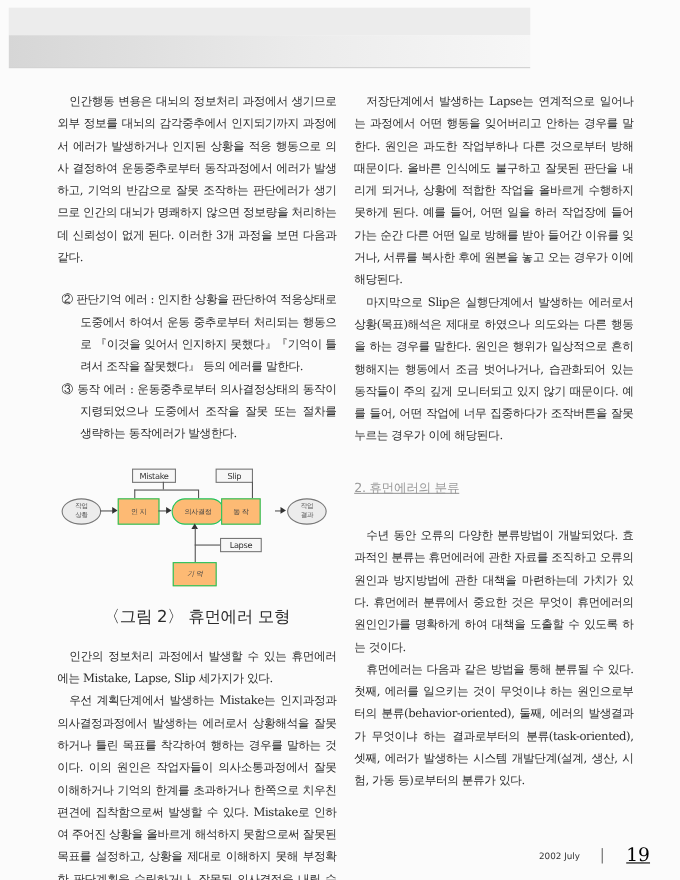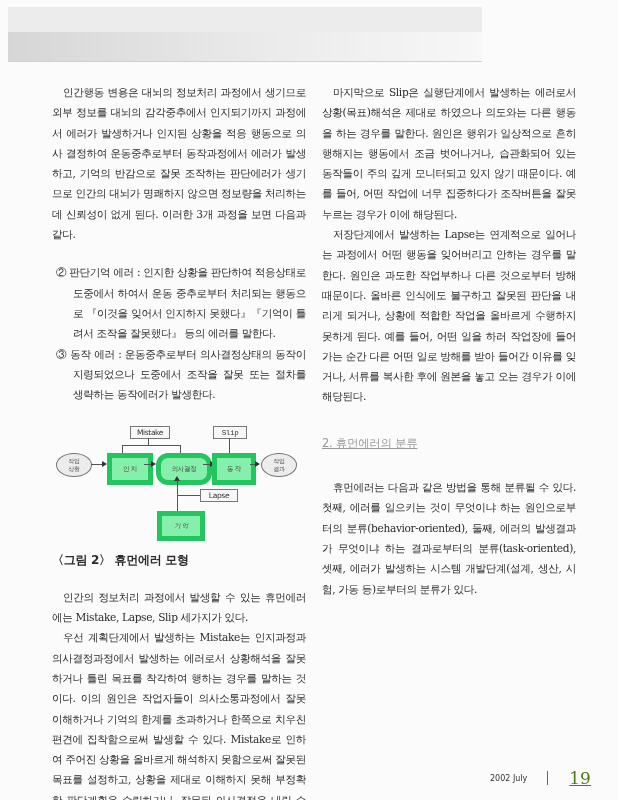--- a/index.html
+++ b/index.html
@@ -11,78 +11,78 @@
   .band-line { position:absolute; left:8px; top:61px; width:474px; height:1px; background:#cfcfcf; }
   .col { position:absolute; top:82px; width:254px; font-size:10.6px; line-height:20.3px;
          letter-spacing:-0.35px; text-align:justify; }
   .col-left { left:52px; }
   .col-right { left:322px; }
   p { margin:0; text-indent:11px; }
   p.noindent { text-indent:0; }
   .list { margin:18px 0 0 4px; }
   .li { padding-left:17px; text-indent:-17px; }
   .figure { position:relative; height:128px; margin:14px 0 0 -8px; width:266px; }
-  .fig-cap { text-align:left; font-family:"DejaVu Sans", sans-serif; font-weight:bold;
-             font-size:12px; margin-top:4px; letter-spacing:-0.3px; }
-  .box { position:absolute; border:5px solid #22c55e; background:#86efac; font-family:"DejaVu Sans",sans-serif;
+  .fig-cap { text-align:center; font-family:"DejaVu Sans", sans-serif; font-weight:normal;
+             font-size:15px; margin-top:4px; letter-spacing:-0.3px; }
+  .box { position:absolute; border:1px solid #22c55e; background:#fdba74; font-family:"DejaVu Sans",sans-serif;
          font-size:6.5px; color:#444; display:flex; align-items:center; justify-content:center; }
   .oval { position:absolute; border:1px solid #777; border-radius:50%; background:#ececec;
           font-family:"DejaVu Sans",sans-serif; font-size:6px; color:#555; display:flex; align-items:center;
           justify-content:center; text-align:center; line-height:8px; }
   .label-box { position:absolute; border:1px solid #777; background:#f7f7f7; font-family:"DejaVu Sans",sans-serif;
                font-size:7.5px; color:#333; display:flex; align-items:center; justify-content:center; }
   .line { position:absolute; background:#555; }
   .arrow { position:absolute; width:0; height:0; border-top:3px solid transparent; border-bottom:3px solid transparent;
            border-left:5px solid #333; }
   .arrow-up { position:absolute; width:0; height:0; border-left:3px solid transparent; border-right:3px solid transparent;
               border-bottom:5px solid #333; }
   .section-heading { font-family:"DejaVu Sans", sans-serif; color:#9a9a9a; font-size:11.5px; margin:26px 0 24px 0;
                      letter-spacing:-0.3px;text-decoration:underline; }
   .footer { position:absolute; top:768px; left:490px; font-family:"DejaVu Sans", sans-serif; font-size:8px; color:#333; display:flex; align-items:center;gap:12px; }
   .footer .sep { display:inline-block; width:1px; height:14px; background:#666; margin:0 9px 0 8px; }
-  .footer .page { font-family:"DejaVu Serif", serif; font-size:17px; color:#4d7c0f;text-decoration:underline; }
+  .footer .page { font-family:"DejaVu Serif", serif; font-size:17px; color:#000000;text-decoration:underline; }
 </style>
 </head>
 <body>
 
 <div class="band-top"></div>
 <div class="band-bot"></div>
 <div class="band-line"></div>
 
 <div class="col col-left">
   <p>인간행동 변용은 대뇌의 정보처리 과정에서 생기므로 외부 정보를 대뇌의 감각중추에서 인지되기까지 과정에서 에러가 발생하거나 인지된 상황을 적응 행동으로 의사 결정하여 운동중추로부터 동작과정에서 에러가 발생하고, 기억의 반감으로 잘못 조작하는 판단에러가 생기므로 인간의 대뇌가 명쾌하지 않으면 정보량을 처리하는데 신뢰성이 없게 된다. 이러한 3개 과정을 보면 다음과 같다.</p>
   <div class="list">
     <div class="li">② 판단기억 에러 : 인지한 상황을 판단하여 적응상태로 도중에서 하여서 운동 중추로부터 처리되는 행동으로 『이것을 잊어서 인지하지 못했다』『기억이 틀려서 조작을 잘못했다』 등의 에러를 말한다.</div>
     <div class="li">③ 동작 에러 : 운동중추로부터 의사결정상태의 동작이 지령되었으나 도중에서 조작을 잘못 또는 절차를 생략하는 동작에러가 발생한다.</div>
   </div>
 
   <div class="figure">
 
-    <div class="label-box" style="left:86px;top:8px;width:38px;height:11px;">Mistake</div>
-    <div class="label-box" style="left:169px;top:8px;width:32px;height:11px;font-family:Liberation Mono, monospace;">Slip</div>
+    <div class="label-box" style="left:76px;top:8px;width:38px;height:11px;">Mistake</div>
+    <div class="label-box" style="left:152px;top:8px;width:32px;height:11px;">Slip</div>
 
     <div class="line" style="left:104px;top:20px;width:1px;height:7px;"></div>
     <div class="line" style="left:78px;top:27px;width:58px;height:1px;"></div>
     <div class="line" style="left:78px;top:27px;width:1px;height:8px;"></div>
     <div class="line" style="left:136px;top:27px;width:1px;height:8px;"></div>
     <div class="line" style="left:185px;top:20px;width:1px;height:15px;"></div>
 
     <div class="oval" style="left:12px;top:35px;width:34px;height:22px;">
         <span style="white-space:pre-line">작업
 상황</span>
       </div>
     <div class="line" style="left:47px;top:46px;width:13px;height:1px;"></div>
     <div class="arrow" style="left:58px;top:43px;"></div>
     <div class="box" style="left:63px;top:35px;width:36px;height:22px;">인 지</div>
     <div class="line" style="left:100px;top:46px;width:9px;height:1px;"></div>
     <div class="arrow" style="left:107px;top:43px;"></div>
     <div class="box" style="left:112px;top:35px;width:46px;height:22px;border-radius:12px;">의사결정</div>
     <div class="line" style="left:159px;top:46px;width:9px;height:1px;"></div>
     <div class="arrow" style="left:166px;top:43px;"></div>
-    <div class="box" style="left:168px;top:35px;width:34px;height:22px;">동 작</div>
+    <div class="box" style="left:157px;top:35px;width:34px;height:22px;">동 작</div>
     <div class="line" style="left:206px;top:46px;width:7px;height:1px;"></div>
     <div class="arrow" style="left:211px;top:43px;"></div>
     <div class="oval" style="left:217px;top:35px;width:34px;height:22px;">
         <span style="white-space:pre-line">작업
 결과</span>
       </div>
 
     <div class="arrow-up" style="left:130px;top:58px;"></div>
     <div class="line" style="left:133px;top:62px;width:1px;height:31px;"></div>
     <div class="line" style="left:133px;top:77px;width:23px;height:1px;"></div>
@@ -90,23 +90,24 @@
     <div class="box" style="left:113px;top:93px;width:38px;height:20px;font-style:italic;">기 억</div>
   </div>
   <div class="fig-cap">〈그림 2〉 휴먼에러 모형</div>
 
   <div style="height:16px"></div>
   <p>인간의 정보처리 과정에서 발생할 수 있는 휴먼에러에는 Mistake, Lapse, Slip 세가지가 있다.</p>
   <p>우선 계획단계에서 발생하는 Mistake는 인지과정과 의사결정과정에서 발생하는 에러로서 상황해석을 잘못하거나 틀린 목표를 착각하여 행하는 경우를 말하는 것이다. 이의 원인은 작업자들이 의사소통과정에서 잘못 이해하거나 기억의 한계를 초과하거나 한쪽으로 치우친 편견에 집착함으로써 발생할 수 있다. Mistake로 인하여 주어진 상황을 올바르게 해석하지 못함으로써 잘못된 목표를 설정하고, 상황을 제대로 이해하지 못해 부정확한 판단계획을 수립하거나, 잘못된 의사결정을 내릴 수 있</p>
 </div>
 
 <div class="col col-right">
+  <p>저장단계에서 발생하는 Lapse는 연계적으로 일어나는 과정에서 어떤 행동을 잊어버리고 안하는 경우를 말한다. 원인은 과도한 작업부하나 다른 것으로부터 방해 때문이다. 올바른 인식에도 불구하고 잘못된 판단을 내리게 되거나, 상황에 적합한 작업을 올바르게 수행하지 못하게 된다. 예를 들어, 어떤 일을 하러 작업장에 들어가는 순간 다른 어떤 일로 방해를 받아 들어간 이유를 잊거나, 서류를 복사한 후에 원본을 놓고 오는 경우가 이에 해당된다.</p>
   <p>마지막으로 Slip은 실행단계에서 발생하는 에러로서 상황(목표)해석은 제대로 하였으나 의도와는 다른 행동을 하는 경우를 말한다. 원인은 행위가 일상적으로 흔히 행해지는 행동에서 조금 벗어나거나, 습관화되어 있는 동작들이 주의 깊게 모니터되고 있지 않기 때문이다. 예를 들어, 어떤 작업에 너무 집중하다가 조작버튼을 잘못 누르는 경우가 이에 해당된다.</p>
-  <p>저장단계에서 발생하는 Lapse는 연계적으로 일어나는 과정에서 어떤 행동을 잊어버리고 안하는 경우를 말한다. 원인은 과도한 작업부하나 다른 것으로부터 방해 때문이다. 올바른 인식에도 불구하고 잘못된 판단을 내리게 되거나, 상황에 적합한 작업을 올바르게 수행하지 못하게 된다. 예를 들어, 어떤 일을 하러 작업장에 들어가는 순간 다른 어떤 일로 방해를 받아 들어간 이유를 잊거나, 서류를 복사한 후에 원본을 놓고 오는 경우가 이에 해당된다.</p>
   <div class="section-heading">2. 휴먼에러의 분류</div>
+  <p>수년 동안 오류의 다양한 분류방법이 개발되었다. 효과적인 분류는 휴먼에러에 관한 자료를 조직하고 오류의 원인과 방지방법에 관한 대책을 마련하는데 가치가 있다. 휴먼에러 분류에서 중요한 것은 무엇이 휴먼에러의 원인인가를 명확하게 하여 대책을 도출할 수 있도록 하는 것이다.</p>
   <p>휴먼에러는 다음과 같은 방법을 통해 분류될 수 있다. 첫째, 에러를 일으키는 것이 무엇이냐 하는 원인으로부터의 분류(behavior-oriented), 둘째, 에러의 발생결과가 무엇이냐 하는 결과로부터의 분류(task-oriented), 셋째, 에러가 발생하는 시스템 개발단계(설계, 생산, 시험, 가동 등)로부터의 분류가 있다.</p>
 
 </div>
 
 <div class="footer">
   <span>2002 July</span>
   <span class="sep"></span>
   <span class="page">19</span>
 </div>
 

